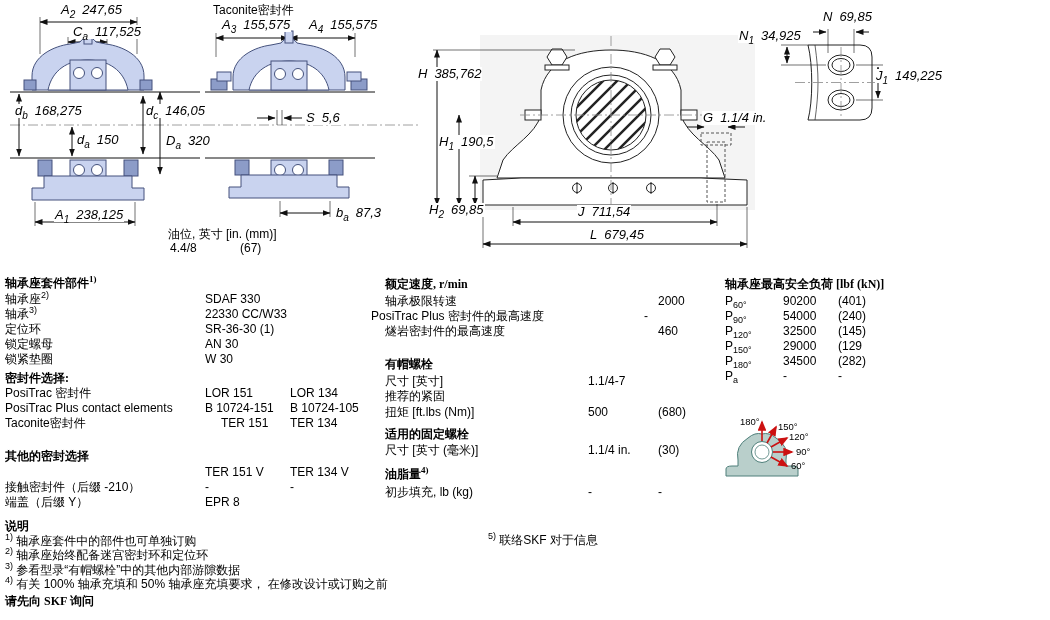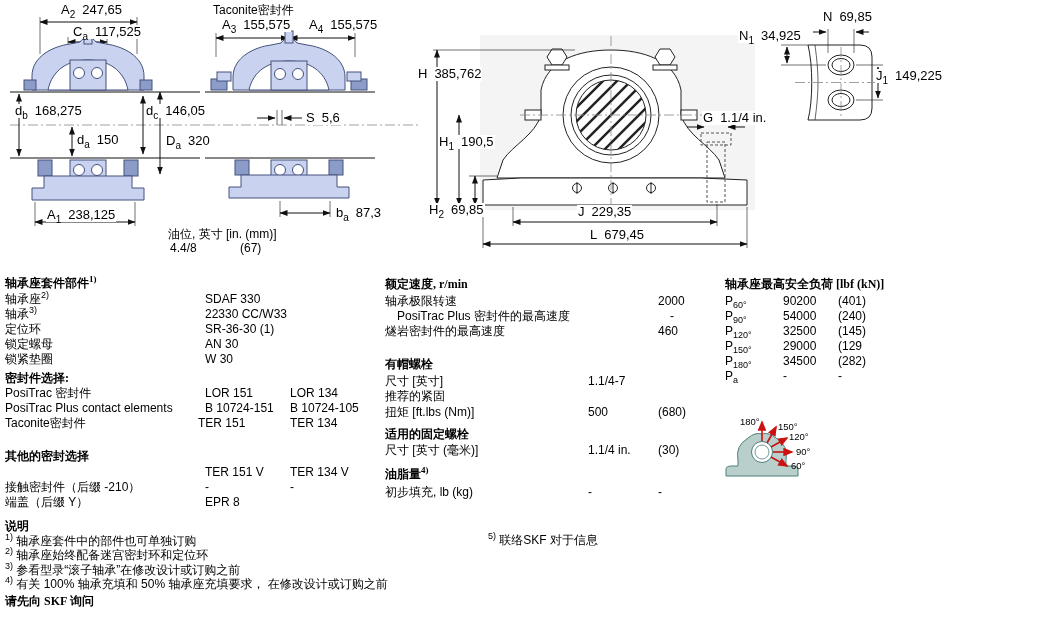--- a/index.html
+++ b/index.html
@@ -6,21 +6,21 @@
   html,body { background:#fff; }
   body {
     position:relative; width:1050px; height:620px; overflow:hidden;
     font-family:"Liberation Sans","DejaVu Sans",sans-serif;
     font-size:12px; color:#000;
   }
   .abs { position:absolute; }
   .b { font-weight:bold;font-family:Liberation Serif, serif; }
   sup { font-size:9px; vertical-align:super; line-height:0; }
   sub { font-size:9px; vertical-align:sub; line-height:0; }
-  .dim { position:absolute; font-size:13px; white-space:nowrap; background:#fff; padding:0 1px; line-height:14px; }
+  .dim { position:absolute; font-size:13px; white-space:nowrap; background:#fff; padding:0 1px; line-height:14px;font-style:italic; }
   .dim sub { font-size:10px; }
   .dim .dv { margin-left:7px; }
   .row { position:absolute; white-space:nowrap; line-height:14px; }
   .row .c1, .row .c2 { position:absolute; top:0; white-space:nowrap; }
   .note-line { position:absolute; white-space:nowrap; line-height:14px; }
   svg { position:absolute; }
   svg text { font-family:"Liberation Sans","DejaVu Sans",sans-serif; }
 </style>
 </head>
 <body>
@@ -198,69 +198,69 @@
     <line x1="153" y1="62" x2="153" y2="93" marker-start="url(#ar)" marker-end="url(#ar)"></line>
   </g>
 </svg>
 
 <div class="dim" style="left:60px;top:3px"><span>A</span><sub>2</sub><span class="dv">247,65</span></div>
 <div class="dim" style="left:72px;top:25px"><span>C</span><sub>a</sub><span class="dv">117,525</span></div>
 <div class="dim" style="left:14px;top:104px"><span>d</span><sub>b</sub><span class="dv">168,275</span></div>
 <div class="dim" style="left:76px;top:133px"><span>d</span><sub>a</sub><span class="dv">150</span></div>
 <div class="dim" style="left:145px;top:104px"><span>d</span><sub>c</sub><span class="dv">146,05</span></div>
 <div class="dim" style="left:165px;top:134px"><span>D</span><sub>a</sub><span class="dv">320</span></div>
-<div class="dim" style="left:46px;top:208px"><span>A</span><sub>1</sub><span class="dv">238,125</span></div>
+<div class="dim" style="left:54px;top:208px"><span>A</span><sub>1</sub><span class="dv">238,125</span></div>
 
 <div class="abs" style="left:213px;top:2px">Taconite密封件</div>
 <div class="dim" style="left:221px;top:18px"><span>A</span><sub>3</sub><span class="dv">155,575</span></div>
 <div class="dim" style="left:308px;top:18px"><span>A</span><sub>4</sub><span class="dv">155,575</span></div>
 <div class="dim" style="left:305px;top:111px"><span>S</span><span class="dv">5,6</span></div>
 <div class="dim" style="left:335px;top:206px"><span>b</span><sub>a</sub><span class="dv">87,3</span></div>
 <div class="abs" style="left:168px;top:226px">油位, 英寸 [in. (mm)]</div>
 <div class="abs" style="left:170px;top:241px">4.4/8</div>
 <div class="abs" style="left:240px;top:241px">(67)</div>
 
 <div class="dim" style="left:417px;top:67px"><span>H</span><span class="dv">385,762</span></div>
 <div class="dim" style="left:438px;top:135px"><span>H</span><sub>1</sub><span class="dv">190,5</span></div>
 <div class="dim" style="left:428px;top:203px"><span>H</span><sub>2</sub><span class="dv">69,85</span></div>
 <div class="dim" style="left:702px;top:111px"><span>G</span><span class="dv">1.1/4 in.</span></div>
-<div class="dim" style="left:577px;top:205px"><span>J</span><span class="dv">229,35</span></div>
+<div class="dim" style="left:577px;top:205px"><span>J</span><span class="dv">711,54</span></div>
 <div class="dim" style="left:589px;top:228px"><span>L</span><span class="dv">679,45</span></div>
 
 <div class="dim" style="left:822px;top:10px"><span>N</span><span class="dv">69,85</span></div>
 <div class="dim" style="left:738px;top:29px"><span>N</span><sub>1</sub><span class="dv">34,925</span></div>
 <div class="dim" style="left:875px;top:69px"><span>J</span><sub>1</sub><span class="dv">149,225</span></div>
 
 <div class="row b" style="left:5px;top:276px;width:370px"><span>轴承座套件部件</span><sup>1)</sup></div>
 <div class="row" style="left:5px;top:292px;width:370px"><span>轴承座</span><sup>2)</sup><span class="c1" style="left:200px">SDAF 330</span></div>
 <div class="row" style="left:5px;top:307px;width:370px"><span>轴承</span><sup>3)</sup><span class="c1" style="left:200px">22330 CC/W33</span></div>
 <div class="row" style="left:5px;top:322px;width:370px"><span>定位环</span><span class="c1" style="left:200px">SR-36-30 (1)</span></div>
 <div class="row" style="left:5px;top:337px;width:370px"><span>锁定螺母</span><span class="c1" style="left:200px">AN 30</span></div>
 <div class="row" style="left:5px;top:352px;width:370px"><span>锁紧垫圈</span><span class="c1" style="left:200px">W 30</span></div>
 
 <div class="row b" style="left:5px;top:371px;width:370px"><span>密封件选择:</span></div>
 <div class="row" style="left:5px;top:386px;width:370px"><span>PosiTrac 密封件</span><span class="c1" style="left:200px">LOR 151</span><span class="c2" style="left:285px">LOR 134</span></div>
 <div class="row" style="left:5px;top:401px;width:370px"><span>PosiTrac Plus contact elements</span><span class="c1" style="left:200px">B 10724-151</span><span class="c2" style="left:285px">B 10724-105</span></div>
-<div class="row" style="left:5px;top:416px;width:370px"><span>Taconite密封件</span><span class="c1" style="left:193px">TER 151</span><span class="c2" style="left:285px">TER 134</span></div>
+<div class="row" style="left:5px;top:416px;width:370px"><span>Taconite密封件</span><span class="c1" style="left:216px">TER 151</span><span class="c2" style="left:285px">TER 134</span></div>
 
 <div class="row b" style="left:5px;top:449px;width:370px"><span>其他的密封选择</span></div>
 <div class="row" style="left:5px;top:465px;width:370px"><span class="c1" style="left:200px">TER 151 V</span><span class="c2" style="left:285px">TER 134 V</span></div>
 <div class="row" style="left:5px;top:480px;width:370px"><span>接触密封件（后缀 -210）</span><span class="c1" style="left:200px">-</span><span class="c2" style="left:285px">-</span></div>
 <div class="row" style="left:5px;top:495px;width:370px"><span>端盖（后缀 Y）</span><span class="c1" style="left:200px">EPR 8</span><span class="c2" style="left:285px"></span></div>
 
 <div class="note-line b" style="left:5px;top:519px">说明</div>
 <div class="note-line" style="left:5px;top:534px"><sup>1)</sup> <span>轴承座套件中的部件也可单独订购</span></div>
 <div class="note-line" style="left:5px;top:548px"><sup>2)</sup> <span>轴承座始终配备迷宫密封环和定位环</span></div>
-<div class="note-line" style="left:5px;top:563px"><sup>3)</sup> <span>参看型录“滚子轴承”在修改设计或订购之前</span></div>
+<div class="note-line" style="left:5px;top:563px"><sup>3)</sup> <span>参看型录“有帽螺栓”中的其他内部游隙数据</span></div>
 <div class="note-line" style="left:5px;top:577px"><sup>4)</sup> <span>有关 100% 轴承充填和 50% 轴承座充填要求， 在修改设计或订购之前</span></div>
 <div class="note-line b" style="left:5px;top:594px">请先向 SKF 询问</div>
 
 <div class="row b" style="left:385px;top:277px;width:330px"><span>额定速度, r/min</span></div>
 <div class="row" style="left:385px;top:294px;width:330px"><span>轴承极限转速</span><span class="c1" style="left:273px">2000</span></div>
-<div class="row" style="left:397px;top:309px;width:330px"><span>PosiTrac Plus 密封件的最高速度</span><span class="c1" style="left:273px">-</span></div>
+<div class="row" style="left:371px;top:309px;width:330px"><span>PosiTrac Plus 密封件的最高速度</span><span class="c1" style="left:273px">-</span></div>
 <div class="row" style="left:385px;top:324px;width:330px"><span>燧岩密封件的最高速度</span><span class="c1" style="left:273px">460</span></div>
 
 <div class="row b" style="left:385px;top:357px;width:330px"><span>有帽螺栓</span></div>
 <div class="row" style="left:385px;top:374px;width:330px"><span>尺寸 [英寸]</span><span class="c1" style="left:203px">1.1/4-7</span></div>
 <div class="row" style="left:385px;top:389px;width:330px"><span>推荐的紧固</span></div>
 <div class="row" style="left:385px;top:405px;width:330px"><span>扭矩 [ft.lbs (Nm)]</span><span class="c1" style="left:203px">500</span><span class="c2" style="left:273px">(680)</span></div>
 
 <div class="row b" style="left:385px;top:427px;width:330px"><span>适用的固定螺栓</span></div>
 <div class="row" style="left:385px;top:443px;width:330px"><span>尺寸 [英寸 (毫米)]</span><span class="c1" style="left:203px">1.1/4 in.</span><span class="c2" style="left:273px">(30)</span></div>
 

